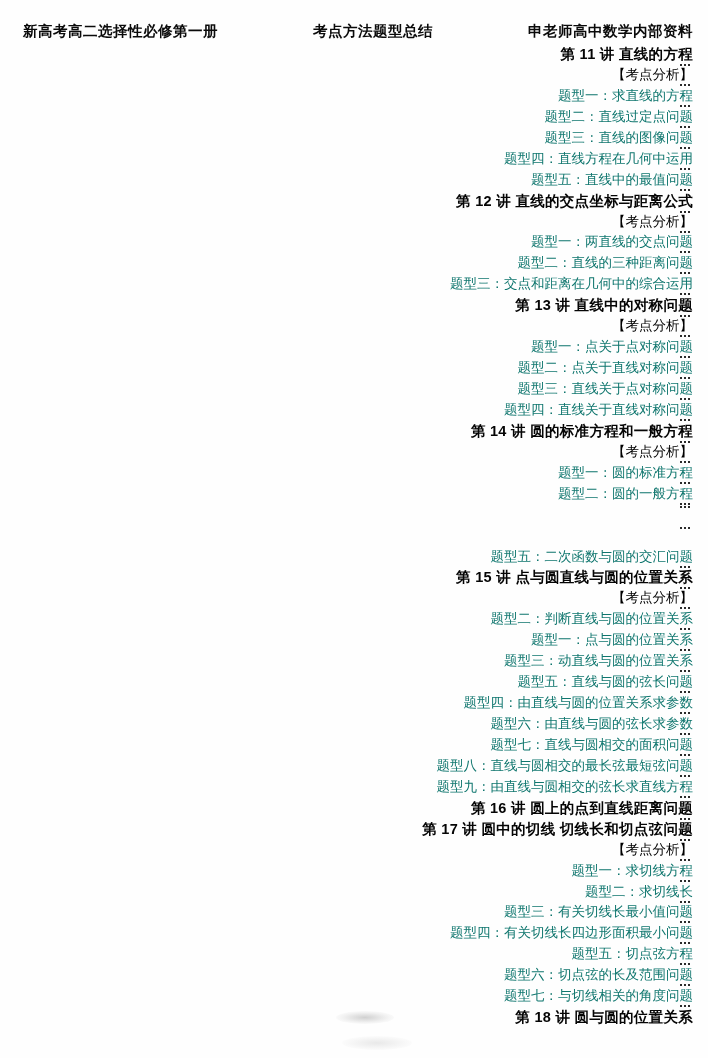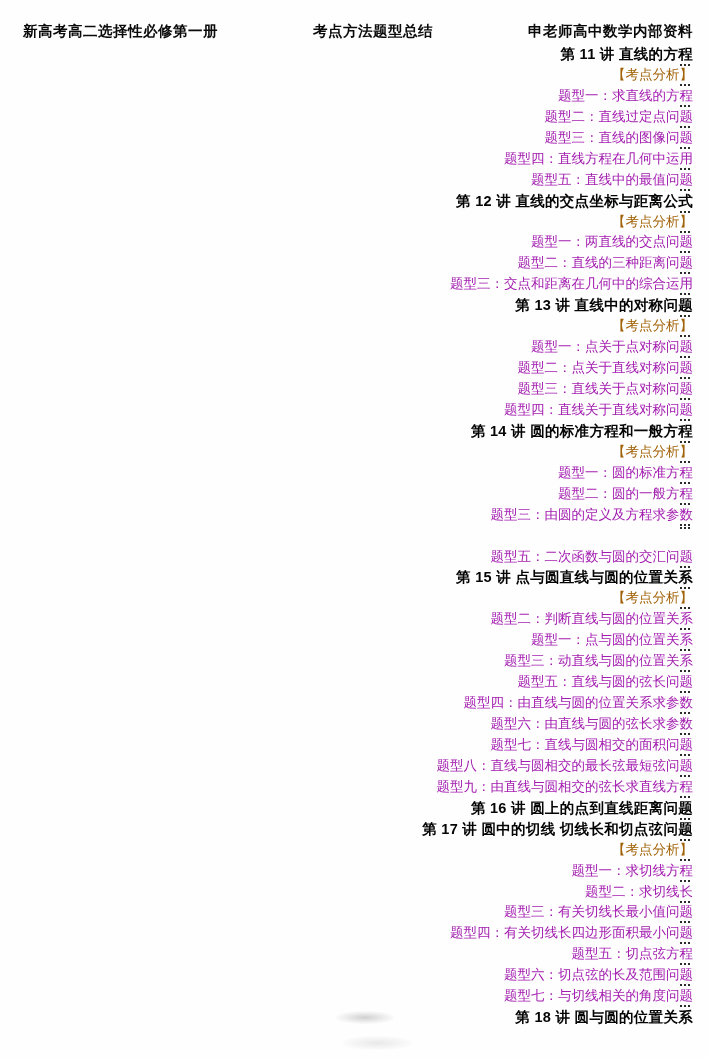--- a/index.html
+++ b/index.html
@@ -49,27 +49,27 @@
   .row.chapter .label {
     font-family: "Liberation Sans", sans-serif;
     font-weight: bold;
     font-size: 14.5px;
     letter-spacing: 0.3px;
     color: #050505;
   }
   .row.analysis .label {
     font-family: "Liberation Serif", serif;
     font-size: 13.5px;
-    color: #a16207;
+    color: #000000;
     margin-left: 16px;
   }
   .row.item .label {
     font-family: "Liberation Serif", serif;
     font-size: 13.5px;
-    color: #a21caf;
+    color: #0f766e;
     margin-left: 36px;
   }
   .leader {
     flex: 1 1 auto;
     border-bottom: 2px dotted #2b2b2b;
     margin: 0 3px 4px 4px;
     min-width: 10px;
   }
   .row.partial .leader {
     flex: 0 0 150px;
@@ -218,21 +218,20 @@
     <span class="label">题型一：圆的标准方程</span>
     <span class="leader"></span>
     <span class="page-num page">108</span>
   </div>
       <div class="row item">
     <span class="label">题型二：圆的一般方程</span>
     <span class="leader"></span>
     <span class="page-num page">110</span>
   </div>
       <div class="row item">
-    <span class="label">题型三：由圆的定义及方程求参数</span>
     <span class="leader"></span>
     <span class="page-num page">111</span>
   </div>
       <div class="row item">
     <span class="leader"></span>
     <span class="page-num page">112</span>
   </div>
       <div class="row item">
     <span class="label">题型五：二次函数与圆的交汇问题</span>
     <span class="leader"></span>

